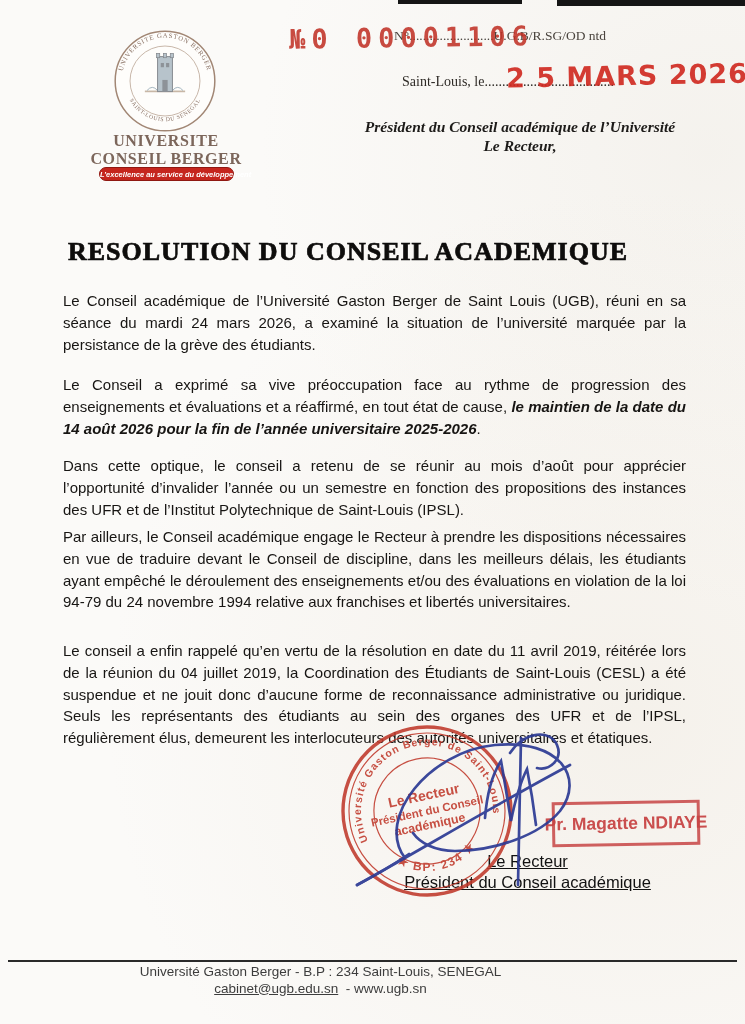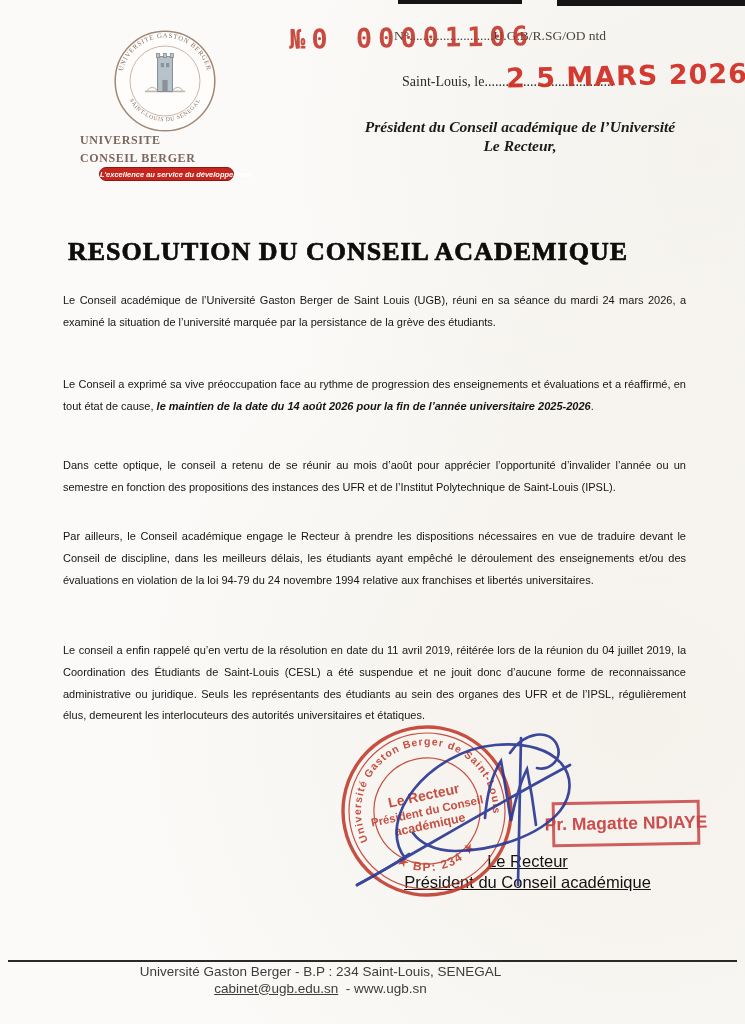--- a/index.html
+++ b/index.html
@@ -16,23 +16,23 @@
     color: #151515;
   }
   .scan-bar { position: absolute; background: #151515; }
   .bar1 { left: 398px; top: 0; width: 124px; height: 4px; }
   .bar2 { left: 557px; top: 0; width: 188px; height: 6px; }
 
   
   .logo-seal { position: absolute; left: 112px; top: 28px; width: 106px; height: 106px; }
   .logo-name {
     position: absolute; left: 80px; top: 132px; width: 172px;
-    text-align: left;
+    text-align: center;
     font-family: "Liberation Serif", serif;
-    font-size: 12px; letter-spacing: 0.6px; line-height: 17.5px;
+    font-size: 16px; letter-spacing: 0.6px; line-height: 17.5px;
     color: #7c665b; font-weight: 600;
   }
   .logo-banner {
     position: absolute; left: 99px; top: 167px; width: 135px; height: 14px;
     background: #c5251d; border: 1px solid #8f1812; border-radius: 7px;
     color: #fff; font-size: 7.5px; font-style: italic; font-weight: bold;
     display: flex; align-items: center; justify-content: flex-start;
     white-space: nowrap;
   }
 
@@ -78,21 +78,21 @@
     font-family: "Liberation Serif", serif; font-weight: bold;
     font-size: 26px; letter-spacing: 1px;
     color: #0e0d0c;
     -webkit-text-stroke: 0.7px #0e0d0c;
   }
 
   
   .body-text { position: absolute; left: 63px; top: 0; width: 623px; }
   .body-text p {
     position: absolute; left: 0; width: 100%;
-    font-size: 11px; line-height: 21.8px;
+    font-size: 15px; line-height: 21.8px;
     text-align: justify; color: #171513;
   }
   .p1 { top: 290px; }
   .p2 { top: 374px; }
   .p3 { top: 455px; }
   .p4 { top: 526px; }
   .p5 { top: 640px; }
   .bold-it { font-weight: bold; font-style: italic; margin-top: 20px; }
 
   

